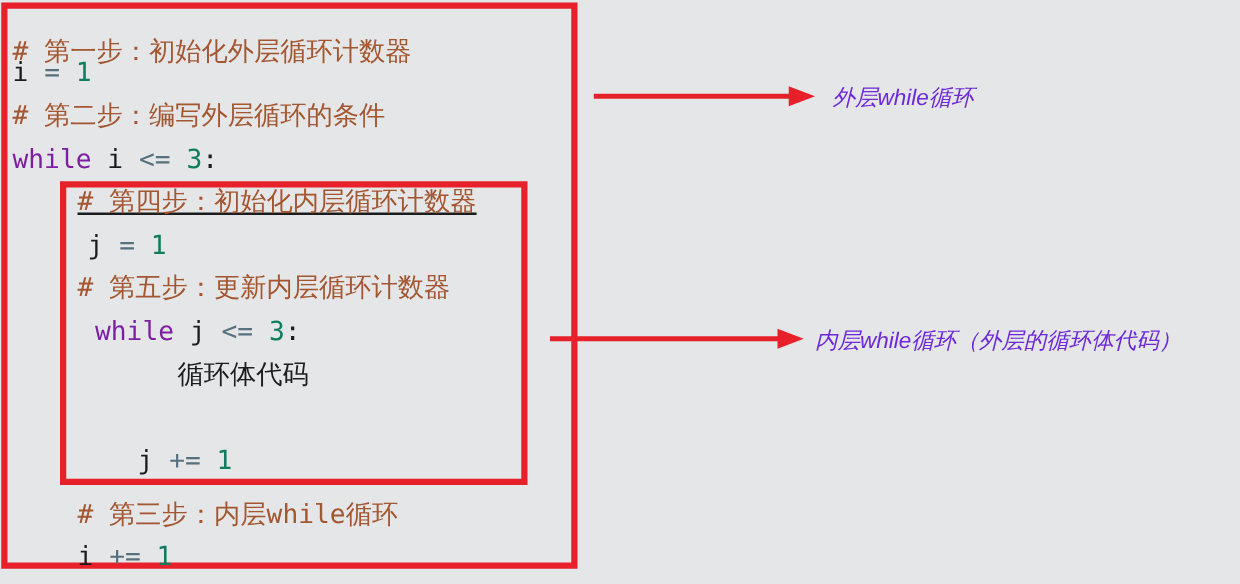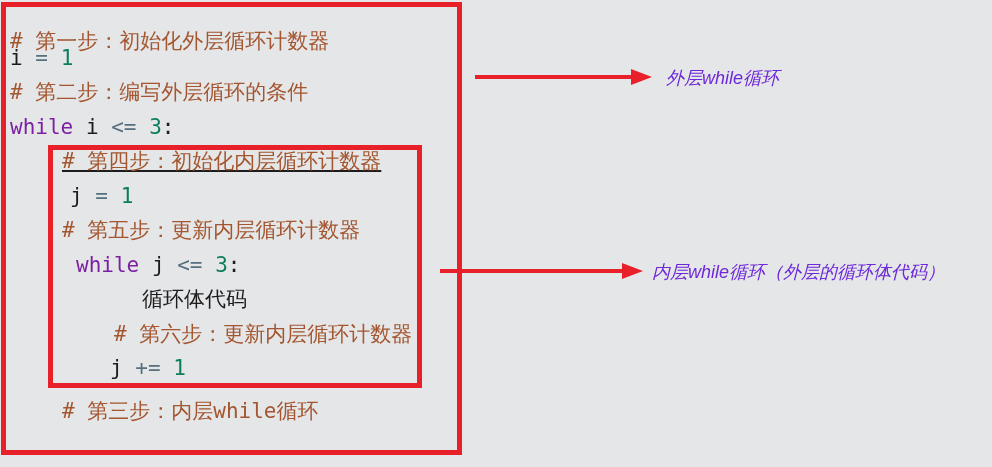--- a/index.html
+++ b/index.html
@@ -79,23 +79,23 @@
   <div class="code-layer" id="code-block">
       <div class="code-line" style="top: 28px; left: 10px;"><span class="tk-comment"># 第一步：初始化外层循环计数器</span></div>
       <div class="code-line" style="top: 44.5px; left: 10px;"><span class="tk-id">i</span><span class="tk-plain"> </span><span class="tk-op">=</span><span class="tk-plain"> </span><span class="tk-num">1</span></div>
       <div class="code-line" style="top: 79px; left: 10px;"><span class="tk-comment"># 第二步：编写外层循环的条件</span></div>
       <div class="code-line" style="top: 113.5px; left: 10px;"><span class="tk-kw">while</span><span class="tk-plain"> </span><span class="tk-id">i</span><span class="tk-plain"> </span><span class="tk-op">&lt;=</span><span class="tk-plain"> </span><span class="tk-num">3</span><span class="tk-plain">:</span></div>
       <div class="code-line" style="top: 148px; left: 62px; text-decoration: underline;"><span class="tk-comment"># 第四步：初始化内层循环计数器</span></div>
       <div class="code-line" style="top: 182.5px; left: 70px;"><span class="tk-id">j</span><span class="tk-plain"> </span><span class="tk-op">=</span><span class="tk-plain"> </span><span class="tk-num">1</span></div>
       <div class="code-line" style="top: 217px; left: 62px;"><span class="tk-comment"># 第五步：更新内层循环计数器</span></div>
       <div class="code-line" style="top: 251.5px; left: 76px;"><span class="tk-kw">while</span><span class="tk-plain"> </span><span class="tk-id">j</span><span class="tk-plain"> </span><span class="tk-op">&lt;=</span><span class="tk-plain"> </span><span class="tk-num">3</span><span class="tk-plain">:</span></div>
       <div class="code-line" style="top: 286px; left: 99px; margin-left: 43px;"><span class="tk-plain">循环体代码</span></div>
-      <div class="code-line" style="top: 320.5px; left: 114px;"><span class="tk-comment"># 第六步：更新内层循环计数器</span></div>
       <div class="code-line" style="top: 355px; left: 110px;"><span class="tk-id">j</span><span class="tk-plain"> </span><span class="tk-op">+=</span><span class="tk-plain"> </span><span class="tk-num">1</span></div>
       <div class="code-line" style="top: 397.5px; left: 62px;"><span class="tk-comment"># 第三步：内层while循环</span></div>
+      <div class="code-line" style="top: 432px; left: 62px;"><span class="tk-id">i</span><span class="tk-plain"> </span><span class="tk-op">+=</span><span class="tk-plain"> </span><span class="tk-num">1</span></div>
     </div>
 
   <div class="arrow-line" id="arrow1-line"></div>
   <div class="arrow-head" id="arrow1-head"></div>
   <div class="annot-label" id="outer-label">外层while循环</div>
 
   <div class="arrow-line" id="arrow2-line"></div>
   <div class="arrow-head" id="arrow2-head"></div>
   <div class="annot-label" id="inner-label">内层while循环（外层的循环体代码）</div>
 

